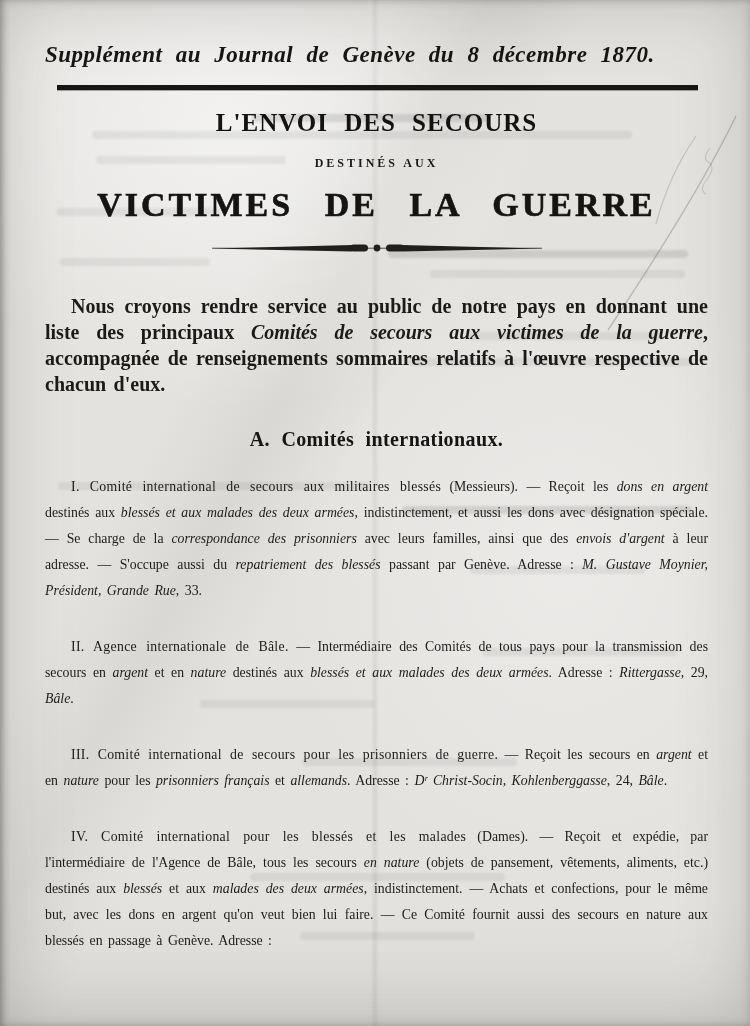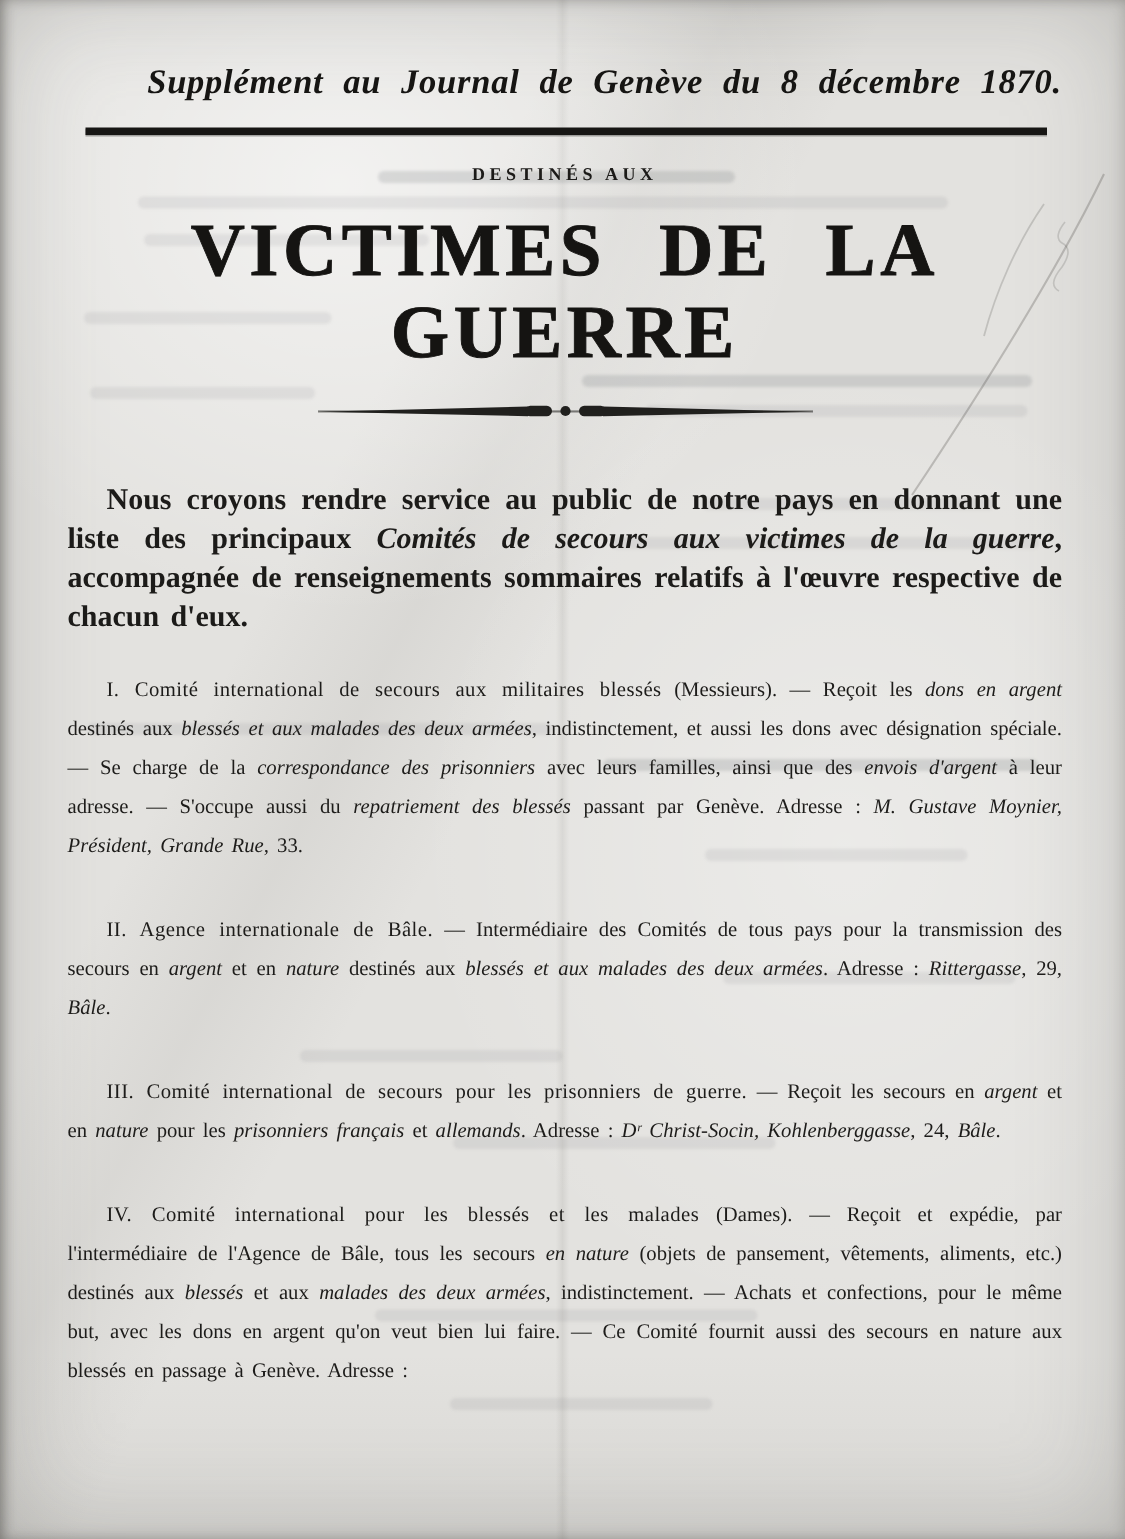--- a/index.html
+++ b/index.html
@@ -20,21 +20,21 @@
       linear-gradient(0deg, rgba(120,118,112,0.10), rgba(255,255,255,0) 12%);
     box-shadow:
       inset 0 0 70px rgba(95,93,88,0.28),
       inset 0 0 10px rgba(70,68,64,0.25),
       inset 5px 0 9px -4px rgba(50,48,45,0.45);
   }
   .sheet { position: relative; padding: 0 42px 0 45px; z-index: 3; }
 
   .masthead {
     margin-top: 42px;
-    text-align: right;
+    text-align: left;
     font-size: 23px;
     font-weight: bold;
     font-style: italic;
     letter-spacing: 0.5px;
     word-spacing: 7px;
     color: #161513;
   }
   .top-rule {
     height: 5px;
     background: #171614;
@@ -67,21 +67,21 @@
     font-size: 25px;
     font-weight: bold;
     letter-spacing: 1px;
     word-spacing: 9px;
     color: #141311;
   }
   .kicker.destines { margin-top: 19px; }
   .title-victimes {
     margin-top: 15px;
     text-align: center;
-    font-size: 50px;
+    font-size: 34px;
     line-height: 1.1;
     font-weight: bold;
     letter-spacing: 3px;
     word-spacing: 20px;
     color: #151412;
     -webkit-text-stroke: 0.6px #151412;
   }
   .divider-wrap { text-align: center; margin-top: 18px; }
   .divider-wrap svg { display: inline-block; }
 
@@ -165,38 +165,40 @@
   </svg>
 
   <div class="sheet">
 
     <div class="masthead">Supplément au Journal de Genève du 8 décembre 1870.</div>
 
     <div class="top-rule"></div>
 
 
 
+    <div class="sub-envoi">L'ENVOI DES SECOURS</div>
 
     <div class="kicker destines">DESTINÉS AUX</div>
 
     <div class="title-victimes">VICTIMES DE LA GUERRE</div>
 
     <div class="divider-wrap">
       <svg width="330" height="14" viewBox="0 0 330 14">
         <polygon points="0,7.5 140,4 140,10.5" fill="#21201e"></polygon>
         <polygon points="330,7.5 190,4 190,10.5" fill="#21201e"></polygon>
         <rect x="138" y="3.5" width="18" height="7" rx="3.5" fill="#21201e"></rect>
         <rect x="174" y="3.5" width="18" height="7" rx="3.5" fill="#21201e"></rect>
         <circle cx="165" cy="7" r="3.4" fill="#21201e"></circle>
         <rect x="0" y="6.6" width="330" height="1.4" fill="rgba(33,32,30,0.55)"></rect>
       </svg>
     </div>
 
     <p class="intro"><span>Nous croyons rendre service au public de notre pays en donnant une liste des principaux </span><span class="italic">Comités de secours aux victimes de la guerre</span><span>, accompagnée de renseignements sommaires relatifs à l'œuvre respective de chacun d'eux.</span></p>
 
+    <div class="section-heading">A. Comités internationaux.</div>
 
     <p class="entry first"><span class="lead">I. Comité international de secours aux militaires blessés</span><span> (Messieurs). — Reçoit les </span><span class="italic">dons en argent</span><span> destinés aux </span><span class="italic">blessés et aux malades des deux armées</span><span>, indistinctement, et aussi les dons avec désignation spéciale. — Se charge de la </span><span class="italic">correspondance des prisonniers</span><span> avec leurs familles, ainsi que des </span><span class="italic">envois d'argent</span><span> à leur adresse. — S'occupe aussi du </span><span class="italic">repatriement des blessés</span><span> passant par Genève. Adresse : </span><span class="italic">M. Gustave Moynier, Président, Grande Rue</span><span>, 33.</span></p>
     <p class="entry"><span class="lead">II. Agence internationale de Bâle.</span><span> — Intermédiaire des Comités de tous pays pour la transmission des secours en </span><span class="italic">argent</span><span> et en </span><span class="italic">nature</span><span> destinés aux </span><span class="italic">blessés et aux malades des deux armées</span><span>. Adresse : </span><span class="italic">Rittergasse</span><span>, 29, </span><span class="italic">Bâle</span><span>.</span></p>
     <p class="entry"><span class="lead">III. Comité international de secours pour les prisonniers de guerre.</span><span> — Reçoit les secours en </span><span class="italic">argent</span><span> et en </span><span class="italic">nature</span><span> pour les </span><span class="italic">prisonniers français</span><span> et </span><span class="italic">allemands</span><span>. Adresse : </span><span class="italic">Dʳ Christ-Socin, Kohlenberggasse</span><span>, 24, </span><span class="italic">Bâle</span><span>.</span></p>
     <p class="entry"><span class="lead">IV. Comité international pour les blessés et les malades</span><span> (Dames). — Reçoit et expédie, par l'intermédiaire de l'Agence de Bâle, tous les secours </span><span class="italic">en nature</span><span> (objets de pansement, vêtements, aliments, etc.) destinés aux </span><span class="italic">blessés</span><span> et aux </span><span class="italic">malades des deux armées</span><span>, indistinctement. — Achats et confections, pour le même but, avec les dons en argent qu'on veut bien lui faire. — Ce Comité fournit aussi des secours en nature aux blessés en passage à Genève. Adresse : </span></p>
 
   </div>
 </div>
 
 </body></html>

